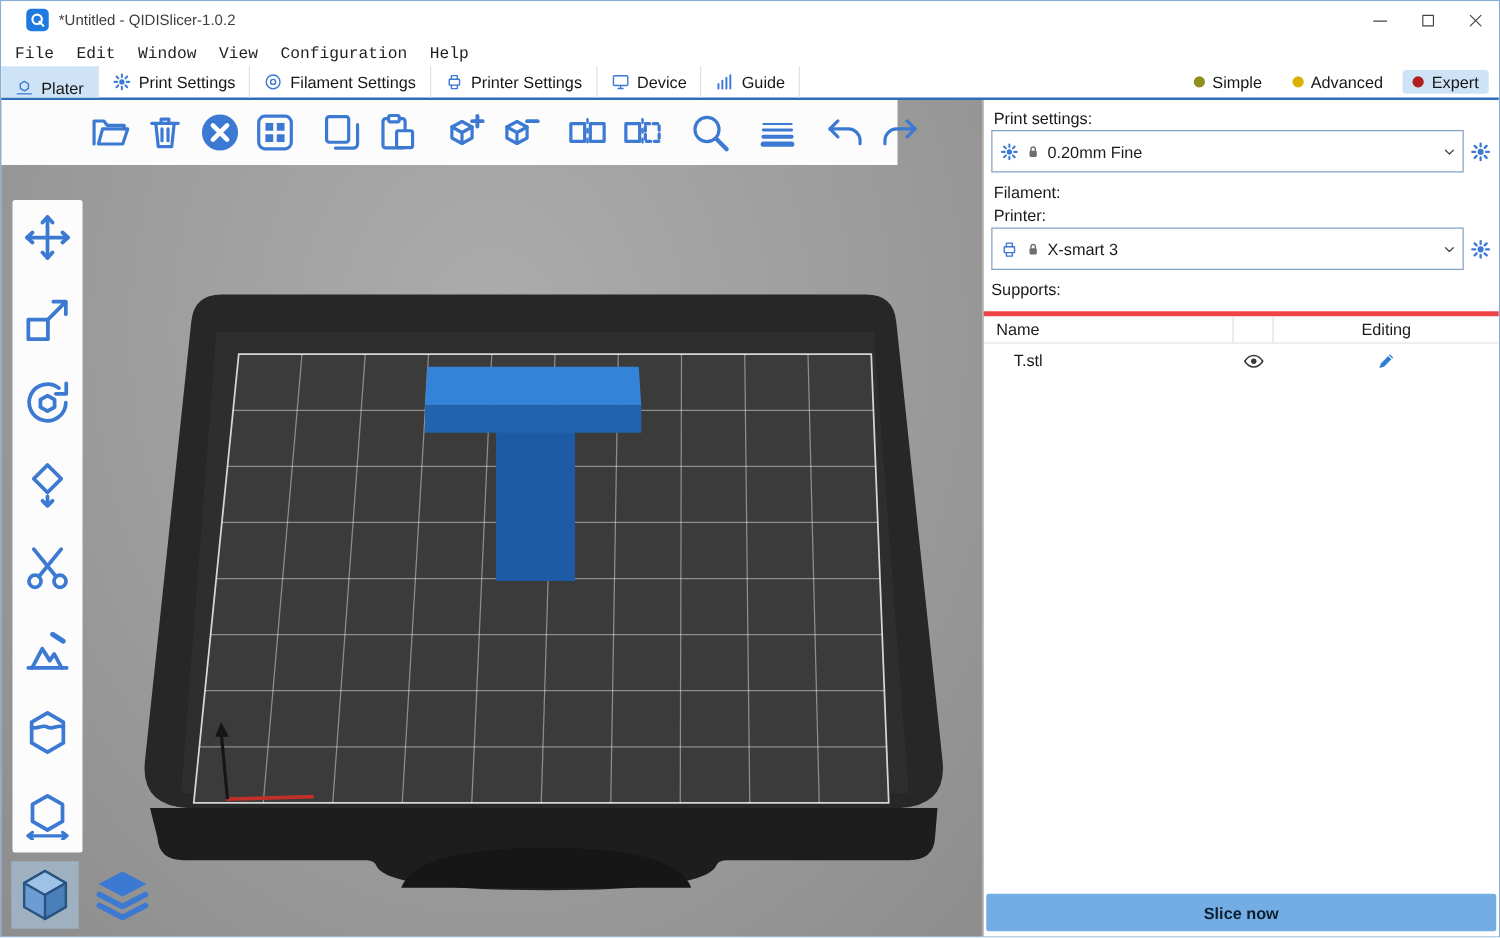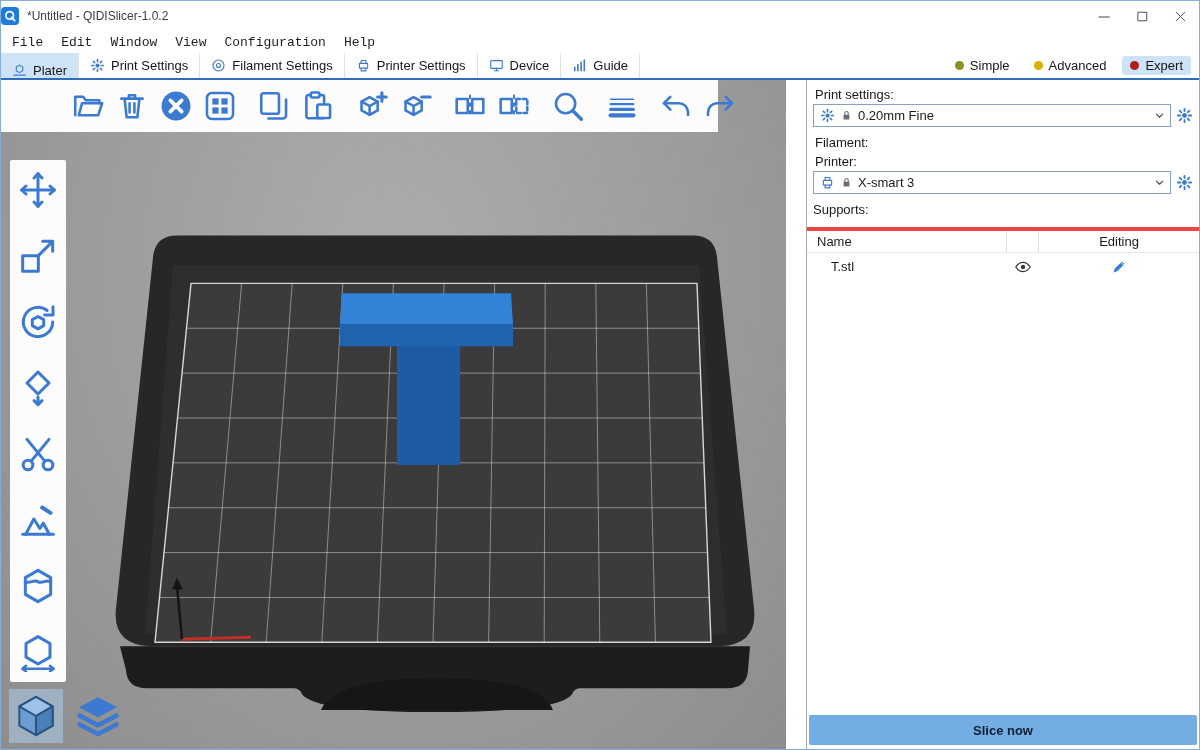--- a/index.html
+++ b/index.html
@@ -1,42 +1,42 @@
 <!DOCTYPE html>
 <html><head>
 <meta charset="utf-8">
 <style>
   * { margin:0; padding:0; box-sizing:border-box; }
   html,body { width:1200px; height:750px; overflow:hidden; }
   body { font-family:"Liberation Sans", sans-serif; background:#fff; }
   .app { width:1200px; height:750px; display:flex; flex-direction:column; border:1px solid #86aed6; }
 
   
-  .titlebar { height:30px; display:flex; align-items:center; padding-left:0; background:#fff; flex:0 0 auto; }
+  .titlebar { height:30px; display:flex; align-items:center; padding-left:20px; background:#fff; flex:0 0 auto; }
   .app-icon { width:18px; height:18px; border-radius:4px; background:#1f7ae0; display:flex; align-items:center; justify-content:center; margin-right:8px; }
   .title-text { font-size:12px; color:#3d3d3d; }
   .win-controls { margin-left:auto; display:flex; }
   .win-btn { width:38px; height:30px; display:flex; align-items:center; justify-content:center; color:#444; }
 
   
   .menubar { height:22px; display:flex; align-items:center; padding-left:2px; font-size:13px; color:#1f1f1f; background:#fff; flex:0 0 auto; }
   .menu-item { padding:2px 9px;font-family:Liberation Mono, monospace; }
 
   
   .tabbar { height:27px; display:flex; align-items:stretch; background:#fff; border-bottom:2px solid #2e6db8; flex:0 0 auto; }
   .tab { display:flex; align-items:center; gap:6px; padding:0 11px; font-size:13px; color:#161616; border-right:1px solid #e2e2e2; }
   .tab .ticon { display:flex; color:#3b79d2; }
   .tab.active { background:#cfe3f6;align-items:flex-end; }
   .mode-strip { margin-left:auto; display:flex; align-items:center; gap:8px; padding-right:8px; font-size:13px; color:#161616; }
   .mode { display:flex; align-items:center; gap:6px; padding:2px 8px; border-radius:3px; }
   .mode.active { background:#cfe3f6; }
   .dot { width:9px; height:9px; border-radius:50%; display:inline-block; }
 
   
-  .main { flex:1; display:flex; min-height:0;gap:20px; }
+  .main { flex:1; display:flex; min-height:0; }
   .viewport { width:785px; flex:0 0 auto; position:relative; overflow:hidden;
     background:radial-gradient(ellipse at 50% 28%, #acacac 0%, #9c9c9c 55%, #8d8d8d 100%); }
   .scene { position:absolute; left:0; top:0; width:100%; height:100%; }
 
   .top-toolbar { position:absolute; left:0; top:0; width:717px; height:52px; background:#fcfcfc;
     display:flex; align-items:center; padding-left:66px; gap:12px; }
   .tgroup { display:flex; gap:2px; }
   .tbtn { width:42px; height:42px; display:flex; align-items:center; justify-content:center; color:#3b79d2; }
 
   .left-toolbar { position:absolute; left:9px; top:80px; width:56px; background:#fcfcfc; border-radius:2px;
@@ -45,21 +45,21 @@
 
   .view-toolbar { position:absolute; left:8px; bottom:6px; display:flex; gap:8px; }
   .vbtn { width:54px; height:54px; display:flex; align-items:center; justify-content:center; color:#3b79d2; }
   .vbtn.active { background:#9fb1c1; }
 
   
   .right-panel { flex:1; background:#fff; border-left:1px solid #a9a9a9; display:flex; flex-direction:column; font-size:13px; color:#1a1a1a; min-height:0; }
   .rp-content { padding:3px 5px 0 6px; }
   .rp-label { margin:4px 2px 2px; }
   .combo-row { display:flex; align-items:center; gap:5px; margin-bottom:8px; }
-  .combo { flex:1; height:23px; border:1px solid #82a3c6; background:#fff; display:flex; align-items:center; gap:5px; padding:0 3px 0 6px; min-width:0; }
+  .combo { flex:1; height:34px; border:1px solid #82a3c6; background:#fff; display:flex; align-items:center; gap:5px; padding:0 3px 0 6px; min-width:0; }
   .combo.small { flex:0 0 66px; }
   .ctext { flex:1; white-space:nowrap; overflow:hidden; font-size:13px; }
   .ci { display:flex; flex:0 0 auto; }
   .ci.blue { color:#3b79d2; }
   .ci.gray { color:#6e6e6e; }
   .ci.chev { color:#4a4a4a; margin-left:auto; }
   .gear-btn { color:#3b79d2; display:flex; flex:0 0 auto; width:18px; }
   .swatch { width:19px; height:14px; border:1px solid #3c3c3c; flex:0 0 auto; }
   .inline-row { display:flex; align-items:center; margin:0 0 8px; }
   .rp-inline-label { margin-right:8px; }

